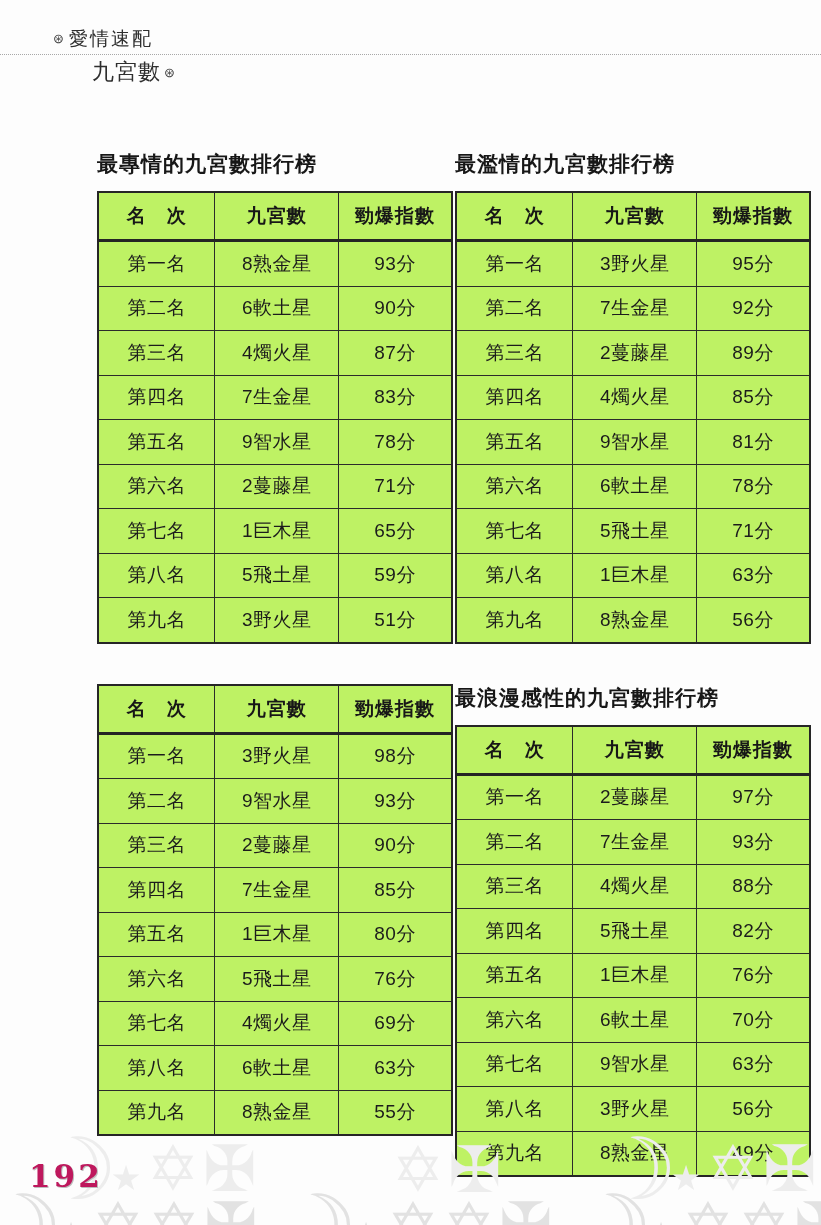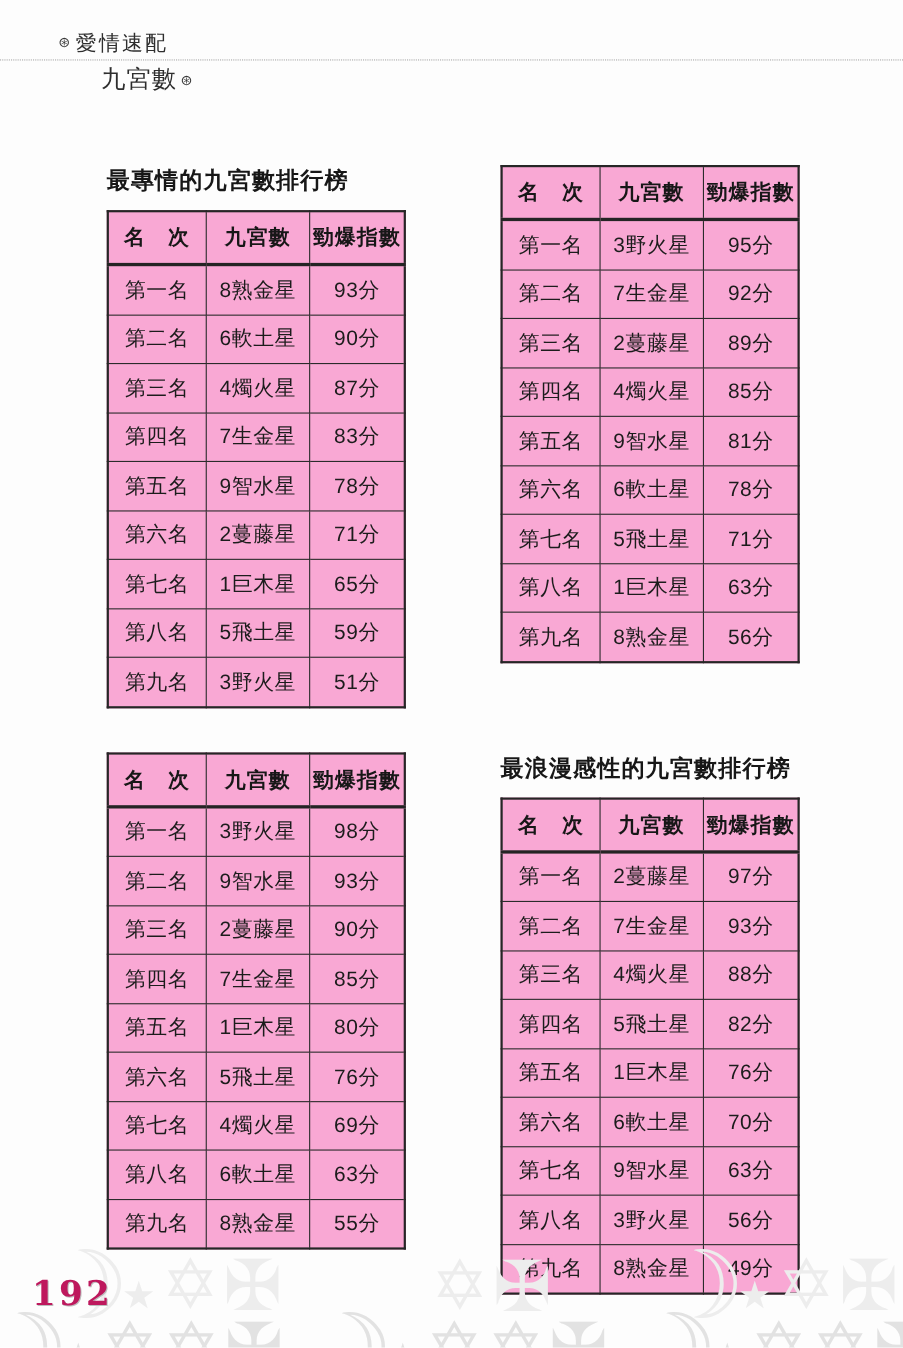--- a/index.html
+++ b/index.html
@@ -25,23 +25,23 @@
     display:grid;grid-template-columns:318px 318px;
     column-gap:22px;row-gap:38px;gap:40px;
   }
   .ranking-section h2{
     margin:0 0 13px 0;
     font-size:21px;font-weight:bold;letter-spacing:1px;color:#171717;
     white-space:nowrap;
   }
   table.ranking{
     border-collapse:collapse;table-layout:fixed;
-    width:272px;
+    width:356px;
     border:2px solid #262626;
-    background:#f9a8d4;
+    background:#bef264;
   }
   table.ranking col.c1{width:33%;}
   table.ranking col.c2{width:35%;}
   table.ranking col.c3{width:32%;}
   table.ranking th{
     height:44px;font-size:19px;font-weight:bold;letter-spacing:1px;
     border:1.5px solid #2b2b2b;border-bottom:3px solid #242424;
     text-align:center;vertical-align:middle;color:#171717;
   }
   table.ranking td{
@@ -143,20 +143,21 @@
             <tr>
               <td>第九名</td>
               <td>3野火星</td>
               <td>51分</td>
             </tr>
           </tbody>
       </table>
     </section>
 
     <section class="ranking-section">
+      <h2>最濫情的九宮數排行榜</h2>
       <table class="ranking">
         <colgroup>
             <col class="c1">
             <col class="c2">
             <col class="c3">
           </colgroup>
         <thead>
             <tr>
               <th>名　次</th>
               <th>九宮數</th>

